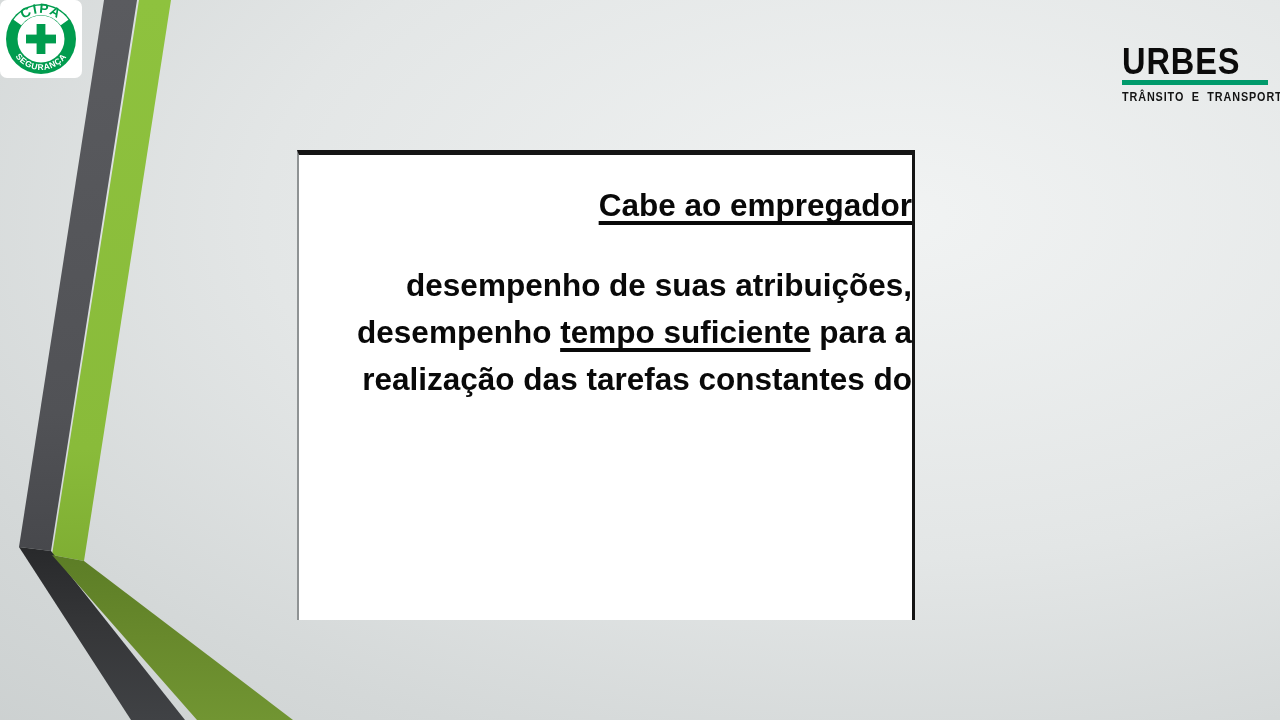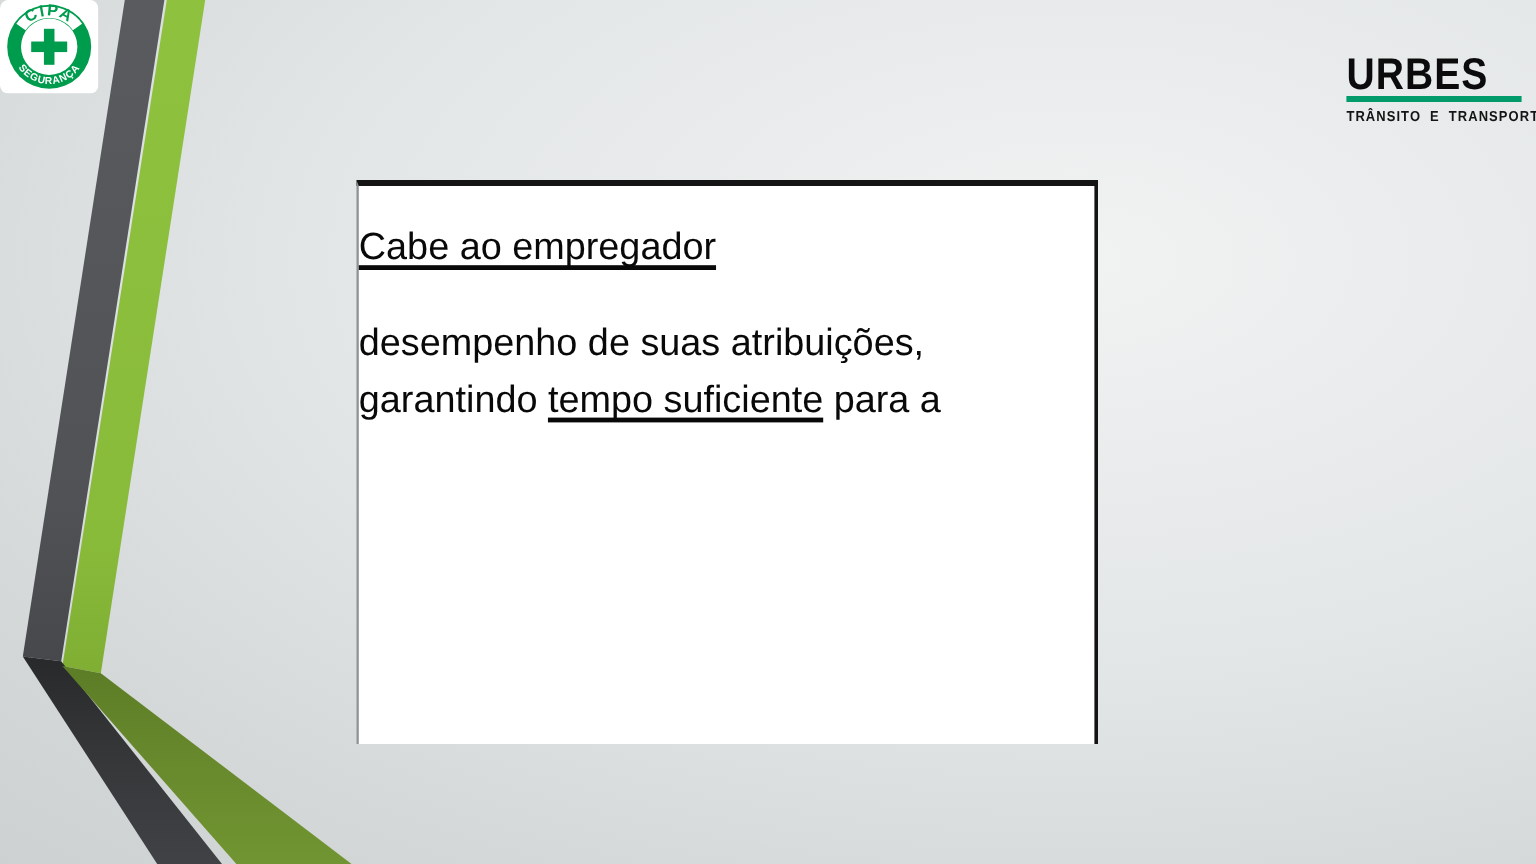--- a/index.html
+++ b/index.html
@@ -46,22 +46,22 @@
   
   .content-box {
     position: absolute; left: 297px; top: 150px; width: 618px; height: 470px;
     box-sizing: border-box; background: #ffffff;
     border-top: 5px solid #141414;
     border-right: 3px solid #141414;
     border-left: 2px solid #8f9394;
     padding-top: 27px;
   }
   .box-title, .body-line {
-    font-weight: normal; font-size: 31.5px; line-height: 47px; color: #090909;
-    text-align: left; white-space: nowrap;
+    font-weight: bold; font-size: 31.5px; line-height: 47px; color: #090909;
+    text-align: right; white-space: nowrap;
   }
   .box-title { margin: 0 0 33px 0; }
   .box-title .u, .body-line .u {
     text-decoration-line: underline;
     text-decoration-thickness: 3.5px;
     text-underline-offset: 5px;
     text-decoration-skip-ink: none;
   }
 </style>
 </head>
@@ -124,17 +124,18 @@
   <div class="urbes">
     <div class="urbes-name">URBES</div>
     <div class="urbes-bar"></div>
     <div class="urbes-sub">TRÂNSITO E TRANSPORTES</div>
   </div>
 
   <div class="content-box">
     <div class="box-title"><span class="u">Cabe ao empregador</span></div>
     <div id="body-lines">
         <div class="body-line"><span>desempenho de suas atribuições,</span></div>
-        <div class="body-line"><span>garantindo </span><span class="u">tempo suficiente</span><span> para a</span></div>
+        <div class="body-line"><span>desempenho </span><span class="u">tempo suficiente</span><span> para a</span></div>
+        <div class="body-line"><span>realização das tarefas constantes do</span></div>
       </div>
   </div>
 
 </div>
 
 </body></html>

